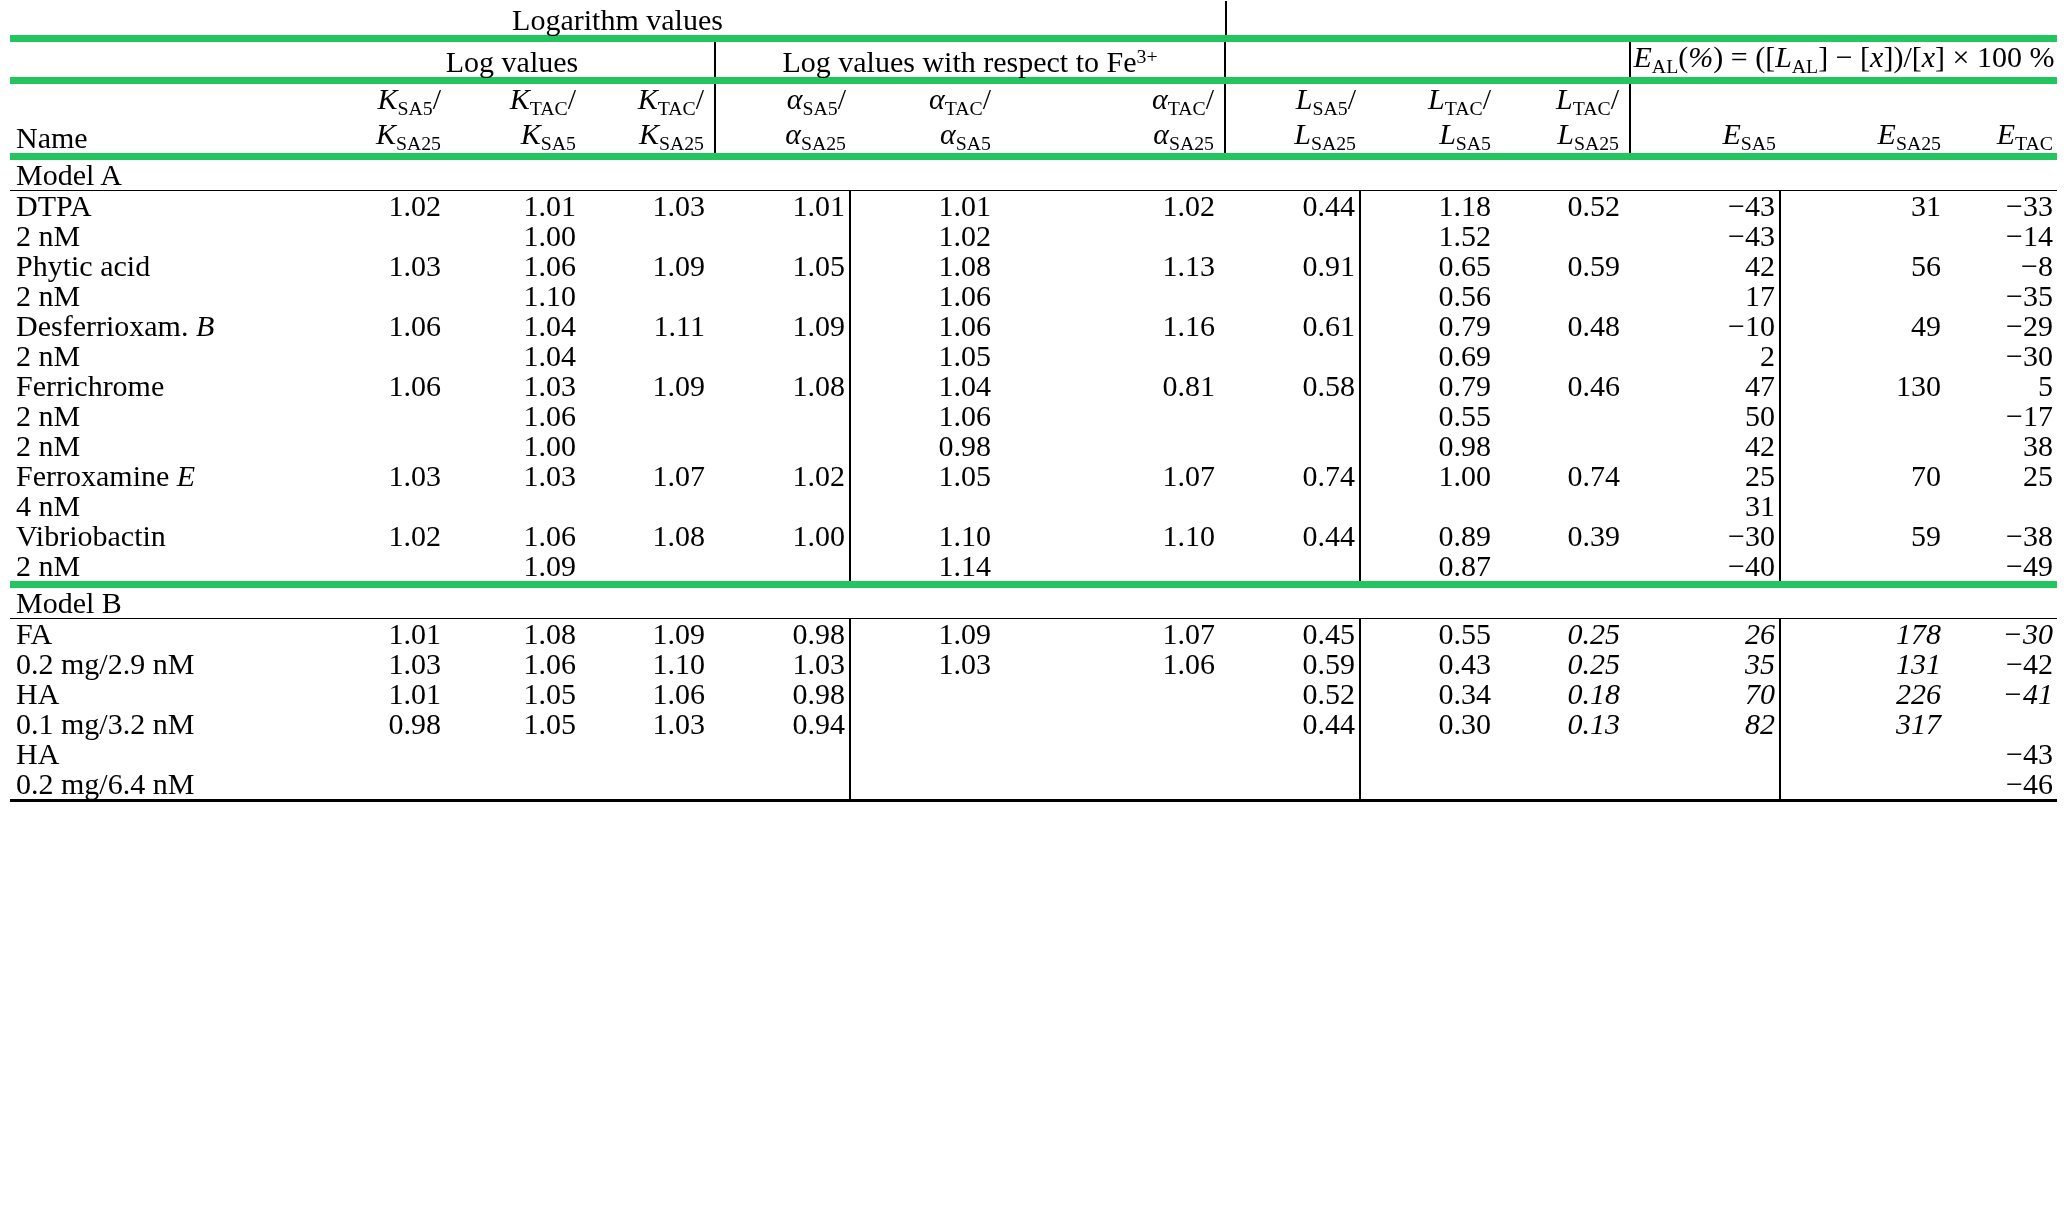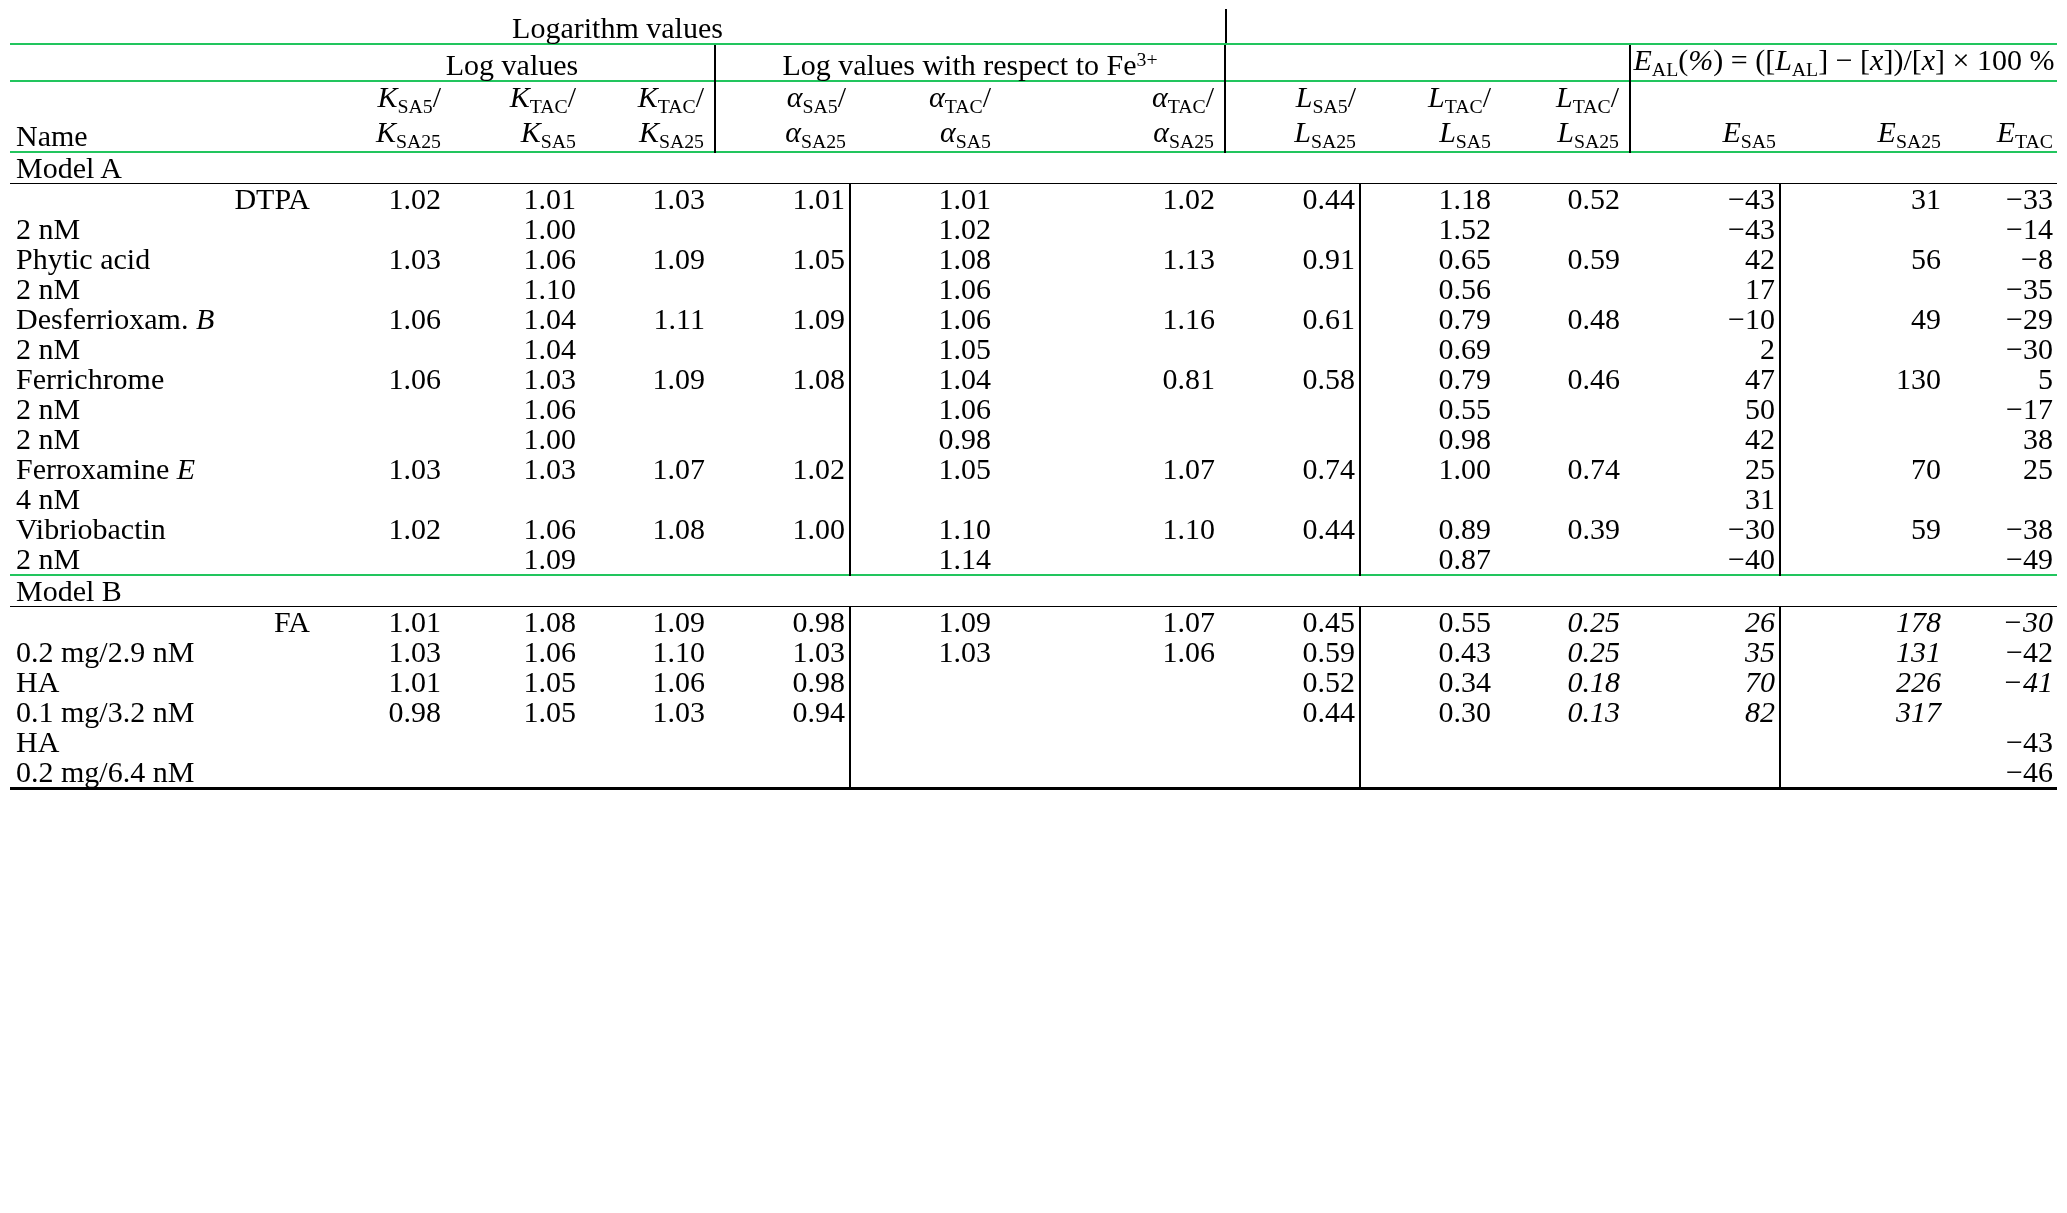--- a/index.html
+++ b/index.html
@@ -12,38 +12,38 @@
     height: 1213px;
     font-family: "Liberation Serif", serif;
     color: #000000;
     overflow: hidden;
   }
   .sheet {
     width: 2067px;
     height: 1213px;
     position: relative;
     box-sizing: border-box;
-    padding: 8px 10px;
+    padding: 0 10px;
   }
   table.tbl {
     width: 100%;
     border-collapse: collapse;
     font-size: 30px;
     line-height: 1.0;
   }
   table.tbl td {
     padding: 0;
     vertical-align: bottom;
     white-space: nowrap;
   }
   .num { text-align: right; padding-right: 4px !important; }
   .ctr { text-align: center; }
   .lft { text-align: left; font-family: Liberation Serif, serif; }
-  .rule-mid td { border-top: 2px solid #22c55e; }
-  .rule-thin td { border-top: 1.5px solid #000; text-align: right; }
+  .rule-mid td { border-top: 7px solid #22c55e; }
+  .rule-thin td { border-top: 1.5px solid #000; }
   .rule-bot td { border-top: 3px solid #000; }
   .sep-l { border-left: 2px solid #000; }
   .hrow td { padding-top: 10px; padding-bottom: 8px; }
   .grp td { padding-top: 12px; padding-bottom: 10px; }
   .drow td { padding-top: 6px; padding-bottom: 4px; }
   sub { font-size: 0.66em; vertical-align: -0.30em; }
   sup { font-size: 0.66em; vertical-align: 0.45em; }
   i { font-style: italic; }
   .name-cell { padding-left: 6px !important; }
   .pad-r { padding-right: 10px !important; }

